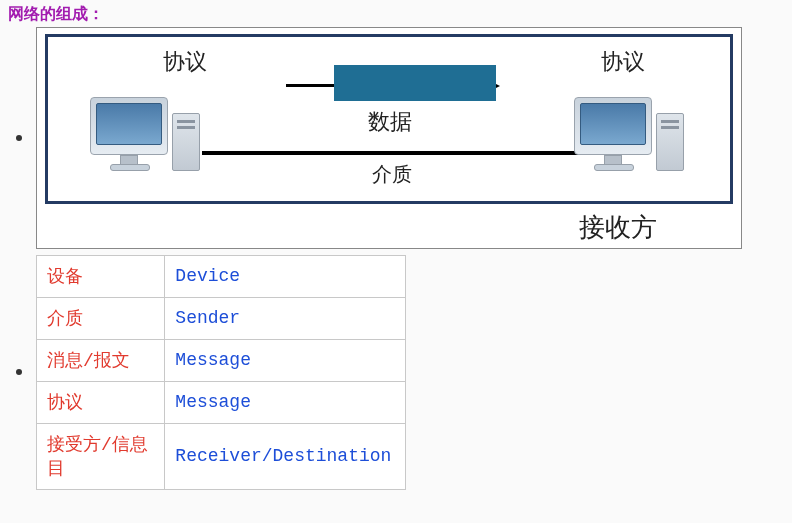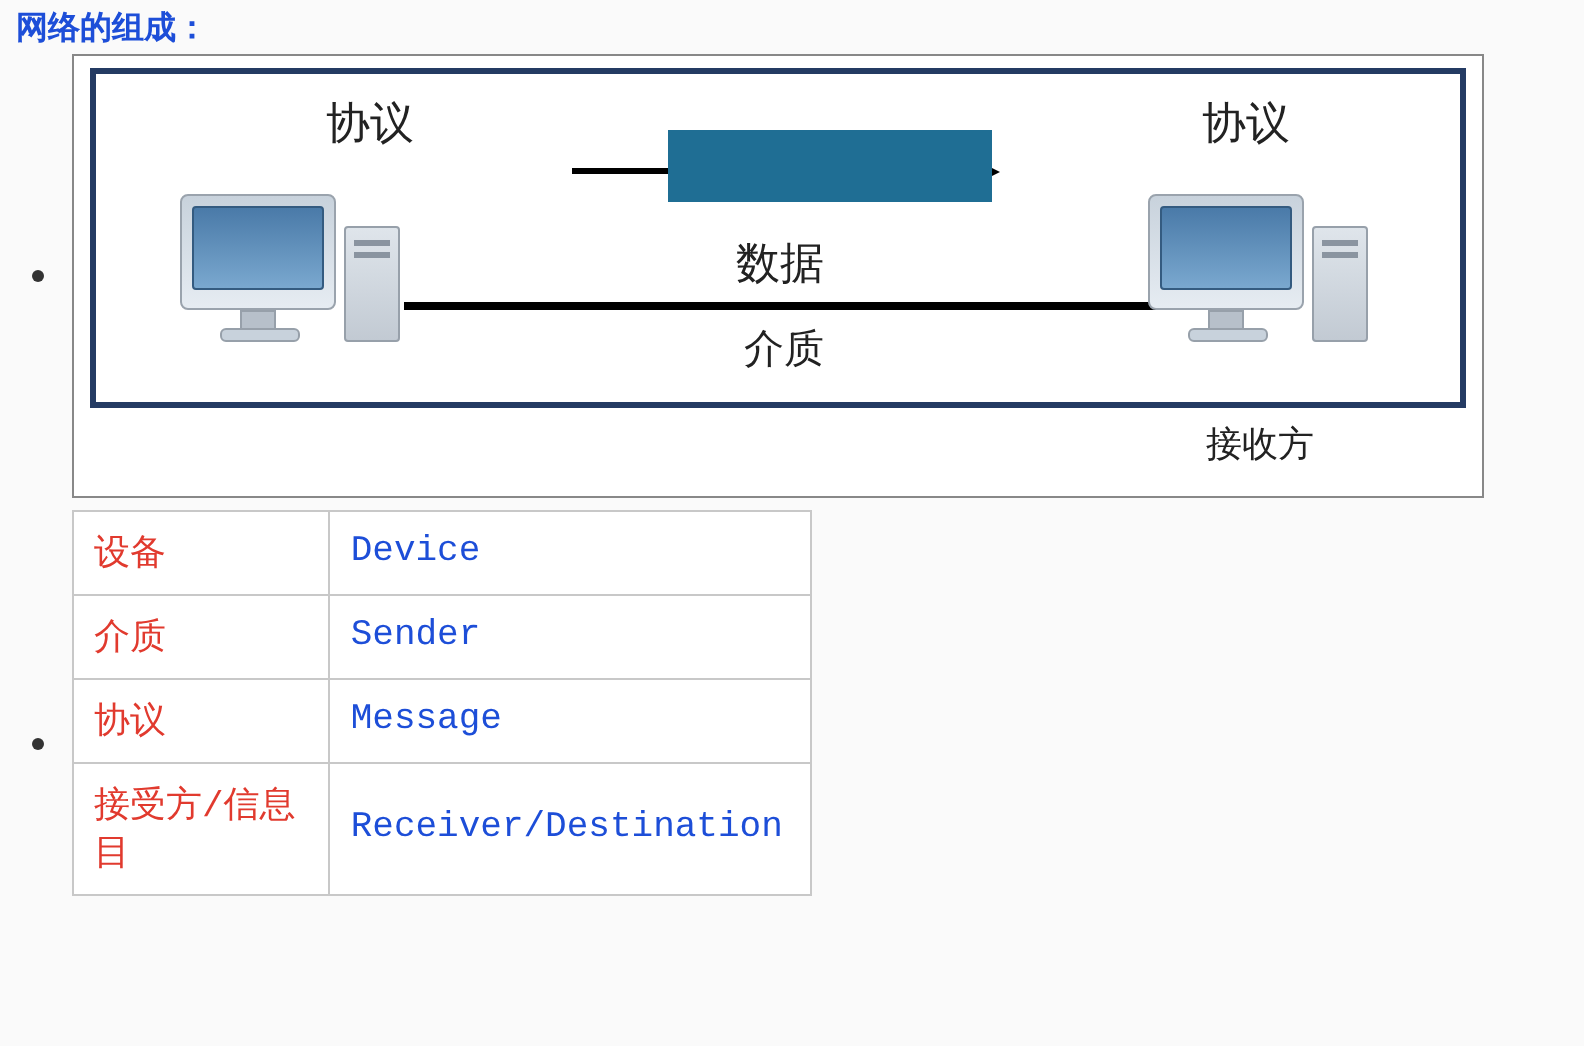--- a/index.html
+++ b/index.html
@@ -5,21 +5,21 @@
   * { box-sizing: border-box; }
   body {
     margin: 0;
     padding: 4px 6px 10px 6px;
     background: #fafafa;
     font-family: "Microsoft YaHei", "PingFang SC", Arial, sans-serif;
     width: 792px;
     position: relative;
   }
   .title {
-    color: #1d4ed8;
+    color: #a21caf;
     font-weight: bold;
     font-size: 16px;
     margin: 0 0 2px 2px;
   }
   .bullet-row {
     display: flex;
     align-items: center;
     font-family: Liberation Mono, monospace;
   }
   .bullet {
@@ -68,21 +68,21 @@
     background: #000;
   }
   .arrow-head {
     position: absolute;
     left: 198px; top: 2px;
     width: 0; height: 0;
     border-top: 8px solid transparent;
     border-bottom: 8px solid transparent;
     border-left: 16px solid #000;
   }
-  .data-lbl { left: 320px; top: 80px; }
+  .data-lbl { left: 320px; top: 70px; }
   .cable {
     position: absolute;
     left: 154px; top: 114px;
     width: 385px; height: 4px;
     background: #000;
   }
   .medium-lbl { left: 324px; top: 124px; font-size: 20px; }
   .computer {
     position: absolute;
     width: 120px; height: 100px;
@@ -129,21 +129,21 @@
     border-radius: 2px;
   }
   .tower-slot {
     position: absolute;
     left: 4px; width: 18px; height: 3px;
     background: #8a94a0;
   }
   .tower-slot.s1 { top: 6px; }
   .tower-slot.s2 { top: 12px; }
   .sender-lbl   { position: absolute; left: 86px;  top: 176px; font-size: 22px; color: #222; }
-  .receiver-lbl { position: absolute; right: 76px; top: 176px; font-size: 18px; color: #222; }
+  .receiver-lbl { position: absolute; right: 76px; top: 176px; font-size: 26px; color: #222; }
   .diagram-wrap { position: relative; height: 206px; }
 
   
   .table {
     border-collapse: collapse;
     background: #fff;
     margin-top: 6px;
     width: 370px;
   }
   .table td {
@@ -212,20 +212,24 @@
     <tbody>
         <tr>
       <td class="cn">设备</td>
       <td class="en">Device</td>
     </tr>
     <tr>
       <td class="cn">介质</td>
       <td class="en">Sender</td>
     </tr>
     <tr>
+      <td class="cn">消息/报文</td>
+      <td class="en">Message</td>
+    </tr>
+    <tr>
       <td class="cn">协议</td>
       <td class="en">Message</td>
     </tr>
     <tr>
       <td class="cn">接受方/信息目</td>
       <td class="en">Receiver/Destination</td>
     </tr>
   </tbody>
     </table>
 </div>

